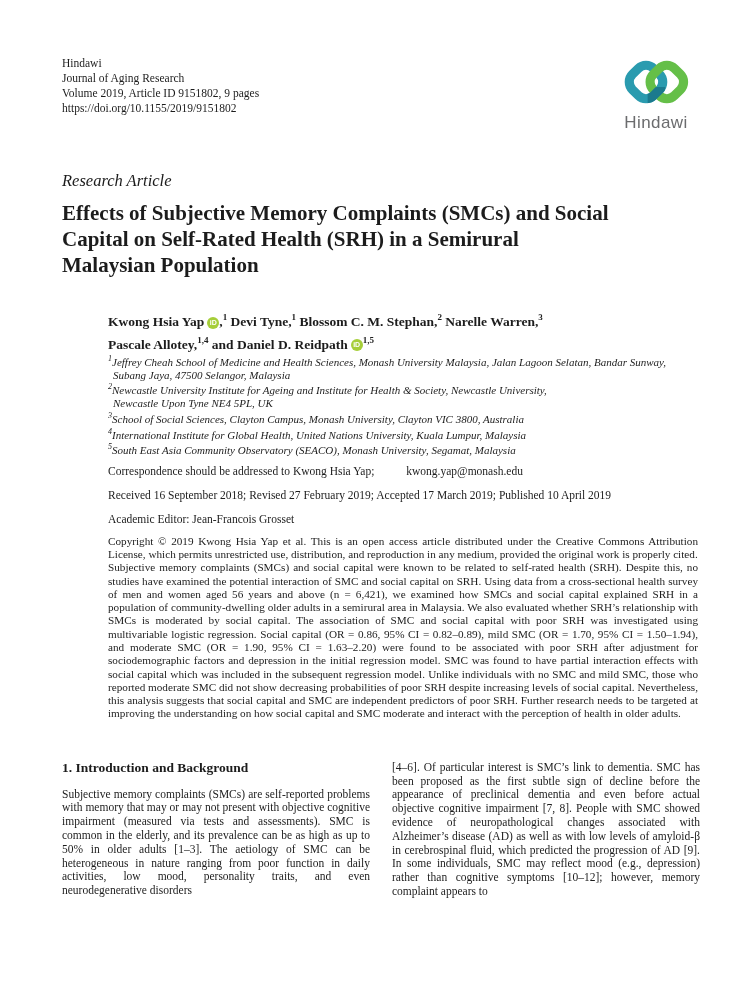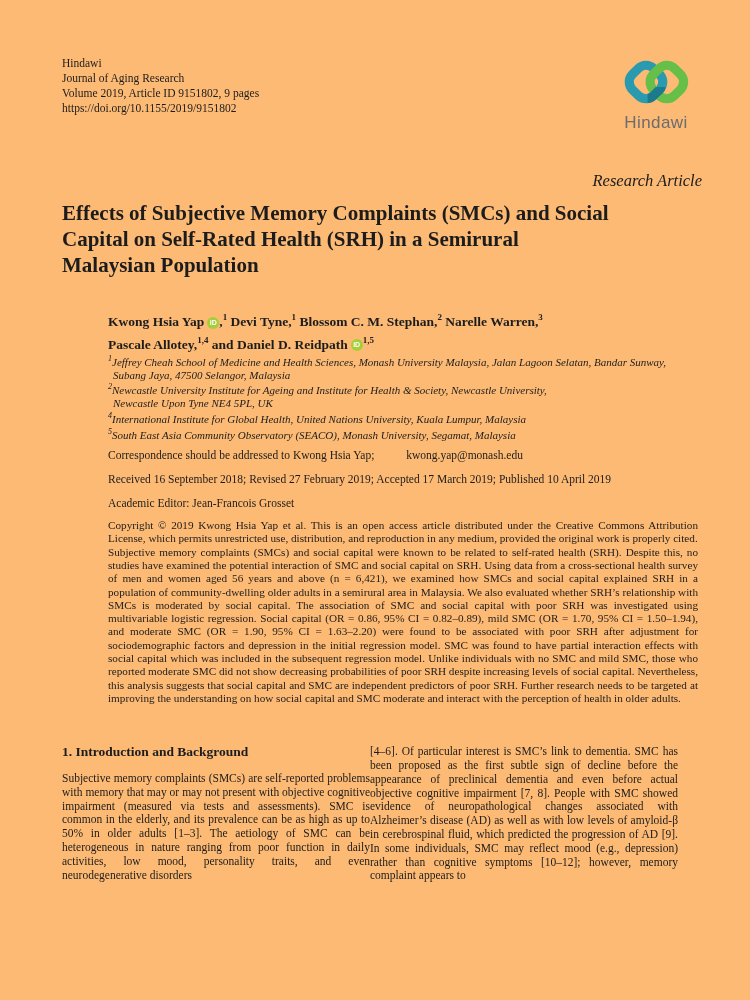--- a/index.html
+++ b/index.html
@@ -1,50 +1,50 @@
 <!DOCTYPE html>
 <html><head>
 <meta charset="utf-8">
 <style>
   html,body { margin:0; padding:0; background:#e8e8e8; }
   .page {
     position:relative; width:750px; height:1000px; margin:0 auto;
-    background:#fdba74; overflow:hidden;
+    background:#ffffff; overflow:hidden;
     font-family:"Liberation Serif", serif; color:#1c1c1c;
   }
   
   .header-row { display:flex; justify-content:space-between; align-items:flex-start; padding:56px 48px 0 62px; }
   .pub-meta { font-size:11.5px; line-height:15px; }
   .pub-meta .doi { color:#1c1c1c; text-decoration:none; }
   .logo { width:92px; text-align:center; margin-top:-4px; }
   .logo svg { display:block; margin:0 auto; }
   .logo-word { font-family:"Liberation Sans", sans-serif; color:#6b6c6e; font-size:17px; letter-spacing:0.4px; margin-top:1px; }
   
-  .kind { margin:38px 48px 0 62px; font-style:italic; font-size:16.5px;text-align:right; }
+  .kind { margin:38px 48px 0 62px; font-style:italic; font-size:16.5px; }
   .title { margin:9px 48px 0 62px; font-weight:bold; font-size:21px; line-height:26px; }
   .front { margin-left:108px; width:590px; }
   .authors { margin-top:30px; font-weight:bold; font-size:13.5px; line-height:19px; white-space:nowrap; }
   .authors sup { font-size:9px; font-weight:bold; }
   .orcid {
     display:inline-block; width:12px; height:12px; border-radius:50%;
     color:#fff; font-family:"Liberation Sans", sans-serif; font-size:7px; font-weight:bold;
     text-align:center; line-height:12px; vertical-align:1px; margin-left:3px;
   }
   .affils { font-size:11px; font-style:italic; line-height:12.9px; }
   .affil { padding-left:5px; text-indent:-5px; }
   .affil sup { font-size:8px; }
   .fm-line { font-size:11.5px; }
   .corr { margin-top:8px; }
   .dates { margin-top:12px; }
   .editor { margin-top:12px; }
   .email { color:#1c1c1c; text-decoration:none;margin-left:29px; }
   .copyright { margin-top:10px; font-size:11.2px; line-height:13.3px; text-align:justify; }
   .abstract { font-size:11.2px; line-height:13.3px; text-align:justify; }
   
-  .body-cols { display:flex; margin:40px 50px 0 62px; }
+  .body-cols { display:flex; gap:22px; margin:40px 50px 0 62px; }
   .col { width:308px; font-size:11.5px; line-height:13.8px; text-align:justify; }
   .sec-heading { font-size:13.5px; font-weight:bold; margin:0 0 13px 0; text-align:left; }
 </style>
 </head>
 <body>
 
 <div class="page">
 
   <div class="header-row">
     <div class="pub-meta">
@@ -76,20 +76,21 @@
 
   <div class="front">
     <div class="authors">
       <div><span>Kwong Hsia Yap</span><span class="orcid" style="background: rgb(166, 206, 57);">iD</span>,<sup>1</sup> <span>Devi Tyne</span>,<sup>1</sup> <span>Blossom C. M. Stephan</span>,<sup>2</sup> <span>Narelle Warren</span>,<sup>3</sup> </div>
       <div><span>Pascale Allotey</span>,<sup>1,4</sup> and <span>Daniel D. Reidpath</span><span class="orcid" style="background: rgb(166, 206, 57);">iD</span><sup>1,5</sup> </div>
     </div>
 
     <div class="affils">
         <div class="affil"><sup>1</sup>Jeffrey Cheah School of Medicine and Health Sciences, Monash University Malaysia, Jalan Lagoon Selatan, Bandar Sunway,<br>Subang Jaya, 47500 Selangor, Malaysia</div>
         <div class="affil"><sup>2</sup>Newcastle University Institute for Ageing and Institute for Health &amp; Society, Newcastle University,<br>Newcastle Upon Tyne NE4 5PL, UK</div>
+        <div class="affil"><sup>3</sup>School of Social Sciences, Clayton Campus, Monash University, Clayton VIC 3800, Australia</div>
         <div class="affil"><sup>4</sup>International Institute for Global Health, United Nations University, Kuala Lumpur, Malaysia</div>
         <div class="affil"><sup>5</sup>South East Asia Community Observatory (SEACO), Monash University, Segamat, Malaysia</div>
       </div>
 
     <div class="fm-line corr"><span>Correspondence should be addressed to Kwong Hsia Yap; </span><a class="email" href="#">kwong.yap@monash.edu</a></div>
 
     <div class="fm-line dates">Received 16 September 2018; Revised 27 February 2019; Accepted 17 March 2019; Published 10 April 2019</div>
 
     <div class="fm-line editor">Academic Editor: Jean-Francois Grosset</div>
 

